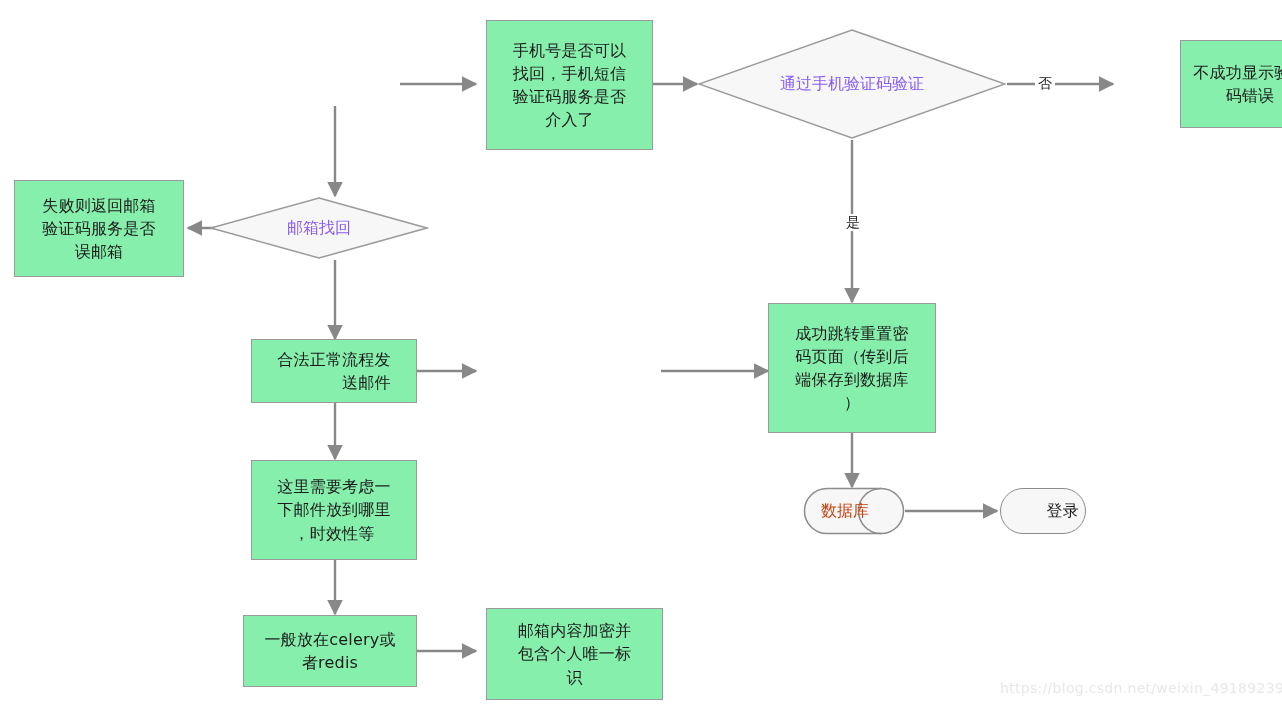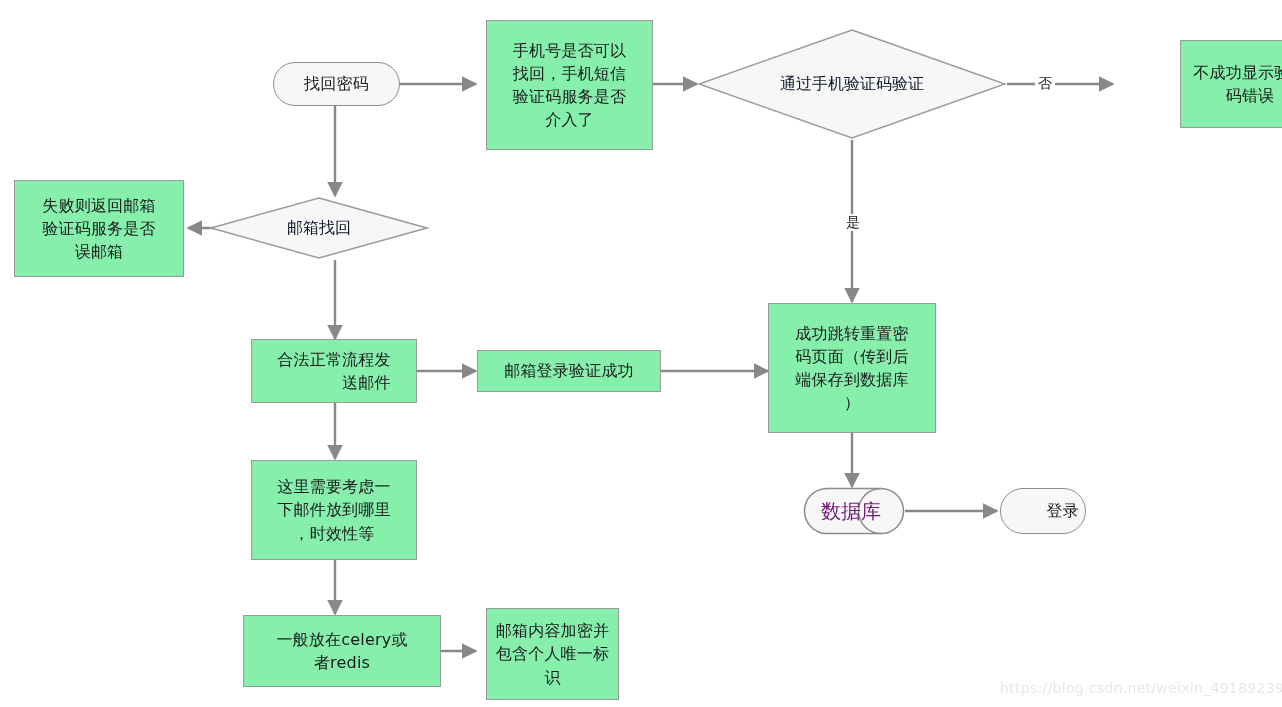--- a/index.html
+++ b/index.html
@@ -53,40 +53,40 @@
     position: absolute;
     z-index: 3;
     display: flex;
     align-items: center;
     justify-content: center;
   }
   .diamond-wrap .label {
     position: relative;
     z-index: 2;
     font-size: 16px;
-    color: #0f172a;
+    color: #8b5cf6;
     text-align: center;
     white-space: nowrap;
   }
   .diamond-wrap svg {
     position: absolute;
     left: 0;
     top: 0;
   }
   .cyl-wrap {
     position: absolute;
     z-index: 3;
     display: flex;
     align-items: center;
   }
   .cyl-wrap .label {
     position: relative;
     z-index: 2;
-    font-size: 20px;
-    color: #701a75;
+    font-size: 16px;
+    color: #c2410c;
     padding-left: 18px;
   }
   .cyl-wrap svg {
     position: absolute;
     left: 0;
     top: 0;
   }
   .edge-label {
     position: absolute;
     z-index: 4;
@@ -143,23 +143,20 @@
       <path d="M 335 560 L 335 614"></path>
 
       <path d="M 417 651 L 476 651"></path>
 
       <path d="M 852 433 L 852 487"></path>
 
       <path d="M 905 511 L 997 511"></path>
     </g>
   </svg>
 
-  <div class="node rounded" style="left:273px; top:62px; width:127px; height:44px;">
-    <span class="label">找回密码</span>
-  </div>
 
   <div class="node box" style="left:486px; top:20px; width:167px; height:130px;">
     <span class="label">手机号是否可以
 找回，手机短信
 验证码服务是否
 介入了</span>
   </div>
 
   <div class="diamond-wrap" style="left:697px; top:28px; width:310px; height:112px;">
     <svg width="310" height="112" viewBox="0 0 310 112" xmlns="http://www.w3.org/2000/svg">
@@ -184,23 +181,20 @@
     <span class="label">失败则返回邮箱
 验证码服务是否
 误邮箱</span>
   </div>
 
   <div class="node box" style="left:251px; top:339px; width:166px; height:64px;text-align:right;">
     <span class="label">合法正常流程发
 送邮件</span>
   </div>
 
-  <div class="node box" style="left:477px; top:350px; width:184px; height:42px;">
-    <span class="label">邮箱登录验证成功</span>
-  </div>
 
   <div class="node box" style="left:768px; top:303px; width:168px; height:130px;">
     <span class="label">成功跳转重置密
 码页面（传到后
 端保存到数据库
 ）</span>
   </div>
 
   <div class="cyl-wrap" style="left:803px; top:487px; width:102px; height:48px;">
     <svg width="102" height="48" viewBox="0 0 102 48" xmlns="http://www.w3.org/2000/svg">
@@ -213,26 +207,26 @@
   <div class="node rounded" style="left:1000px; top:488px; width:86px; height:46px;justify-content:flex-end;">
     <span class="label">登录</span>
   </div>
 
   <div class="node box" style="left:251px; top:460px; width:166px; height:100px;">
     <span class="label">这里需要考虑一
 下邮件放到哪里
 ，时效性等</span>
   </div>
 
-  <div class="node box" style="left:243px; top:615px; width:198px; height:72px;">
+  <div class="node box" style="left:243px; top:615px; width:174px; height:72px;">
     <span class="label">一般放在celery或
 者redis</span>
   </div>
 
-  <div class="node box" style="left:486px; top:608px; width:133px; height:92px;">
+  <div class="node box" style="left:486px; top:608px; width:177px; height:92px;">
     <span class="label">邮箱内容加密并
 包含个人唯一标
 识</span>
   </div>
 
   <div class="edge-label" style="left:1035px; top:75px;">否</div>
 
   <div class="edge-label" style="left:843px; top:214px;">是</div>
 
   <div class="watermark" style="left:1000px; top:680px;">https://blog.csdn.net/weixin_49189239</div>

